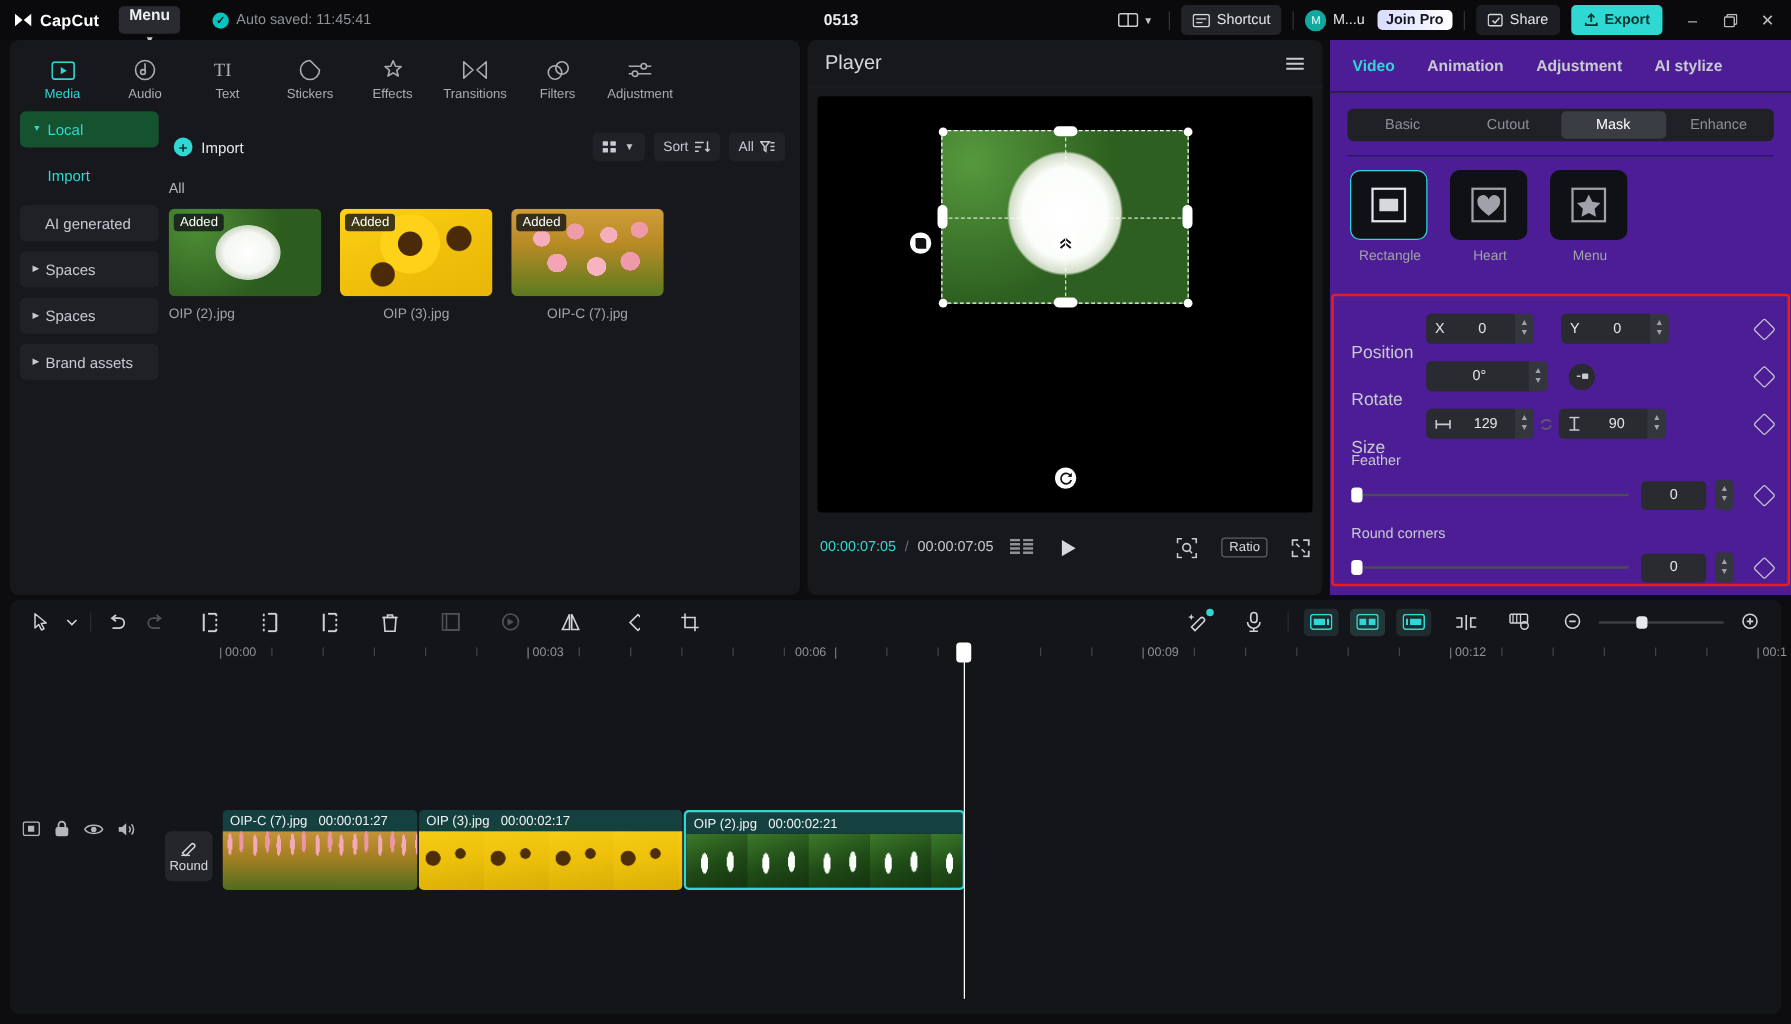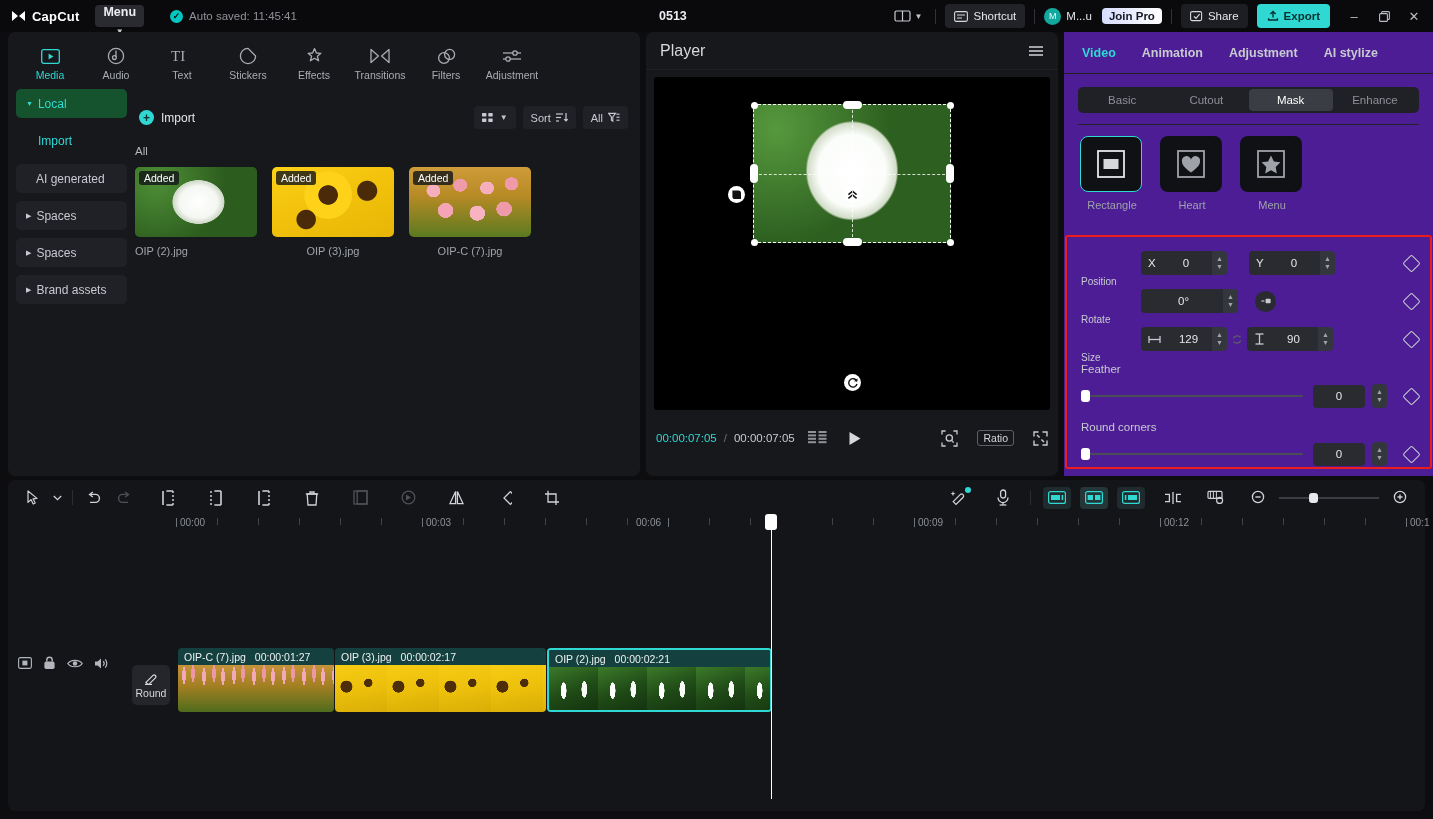--- a/index.html
+++ b/index.html
@@ -254,21 +254,21 @@
   }
   .mask-box.active { border-color: #2fd8d3; }
   .mask-label { margin-top: 7px; font-size: 11px; color: #9fa2a8; }
 
   
   .props {
     position: absolute; top: 203px; left: 1px; width: 367px; height: 234px;
     border: 2px solid #ef1c1c; border-radius: 3px; padding: 12px 12px 0 14px;
   }
   .prow { display: flex; align-items: center; height: 28px; margin-bottom: 10px; }
-  .plabel { width: 60px; font-size: 10px; color: #c7cad0; margin-top: 36px; }
+  .plabel { width: 60px; font-size: 14px; color: #c7cad0; margin-top: 36px; }
   .field {
     height: 24px; background: #2a2b31; border-radius: 4px; display: flex;
     align-items: center; padding: 0 7px; gap: 8px; font-size: 11.5px; color: #e4e6ea;
   }
   .field .axis { color: #e4e6ea; }
   .field .val { flex: 1; text-align: center; }
   .stepper {
     width: 15px; height: 24px; display: flex; flex-direction: column;
     align-items: center; justify-content: center; color: #9fa2a8;
     font-size: 7px; line-height: 8px; background: #34363d; border-radius: 0 4px 4px 0;

